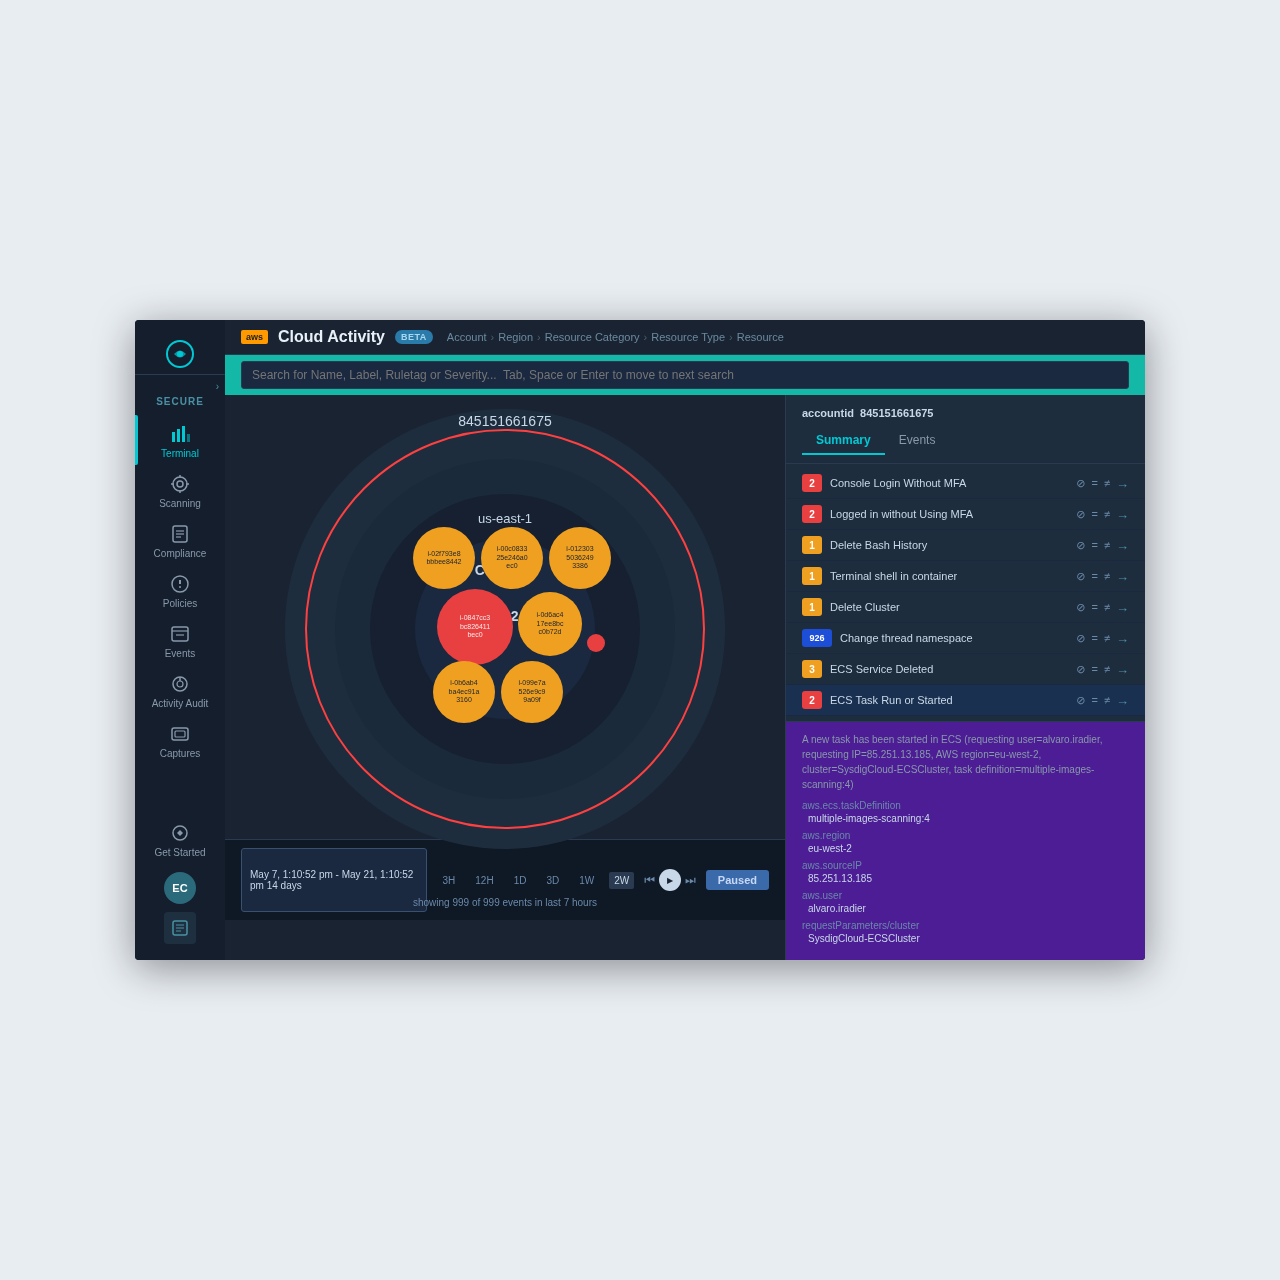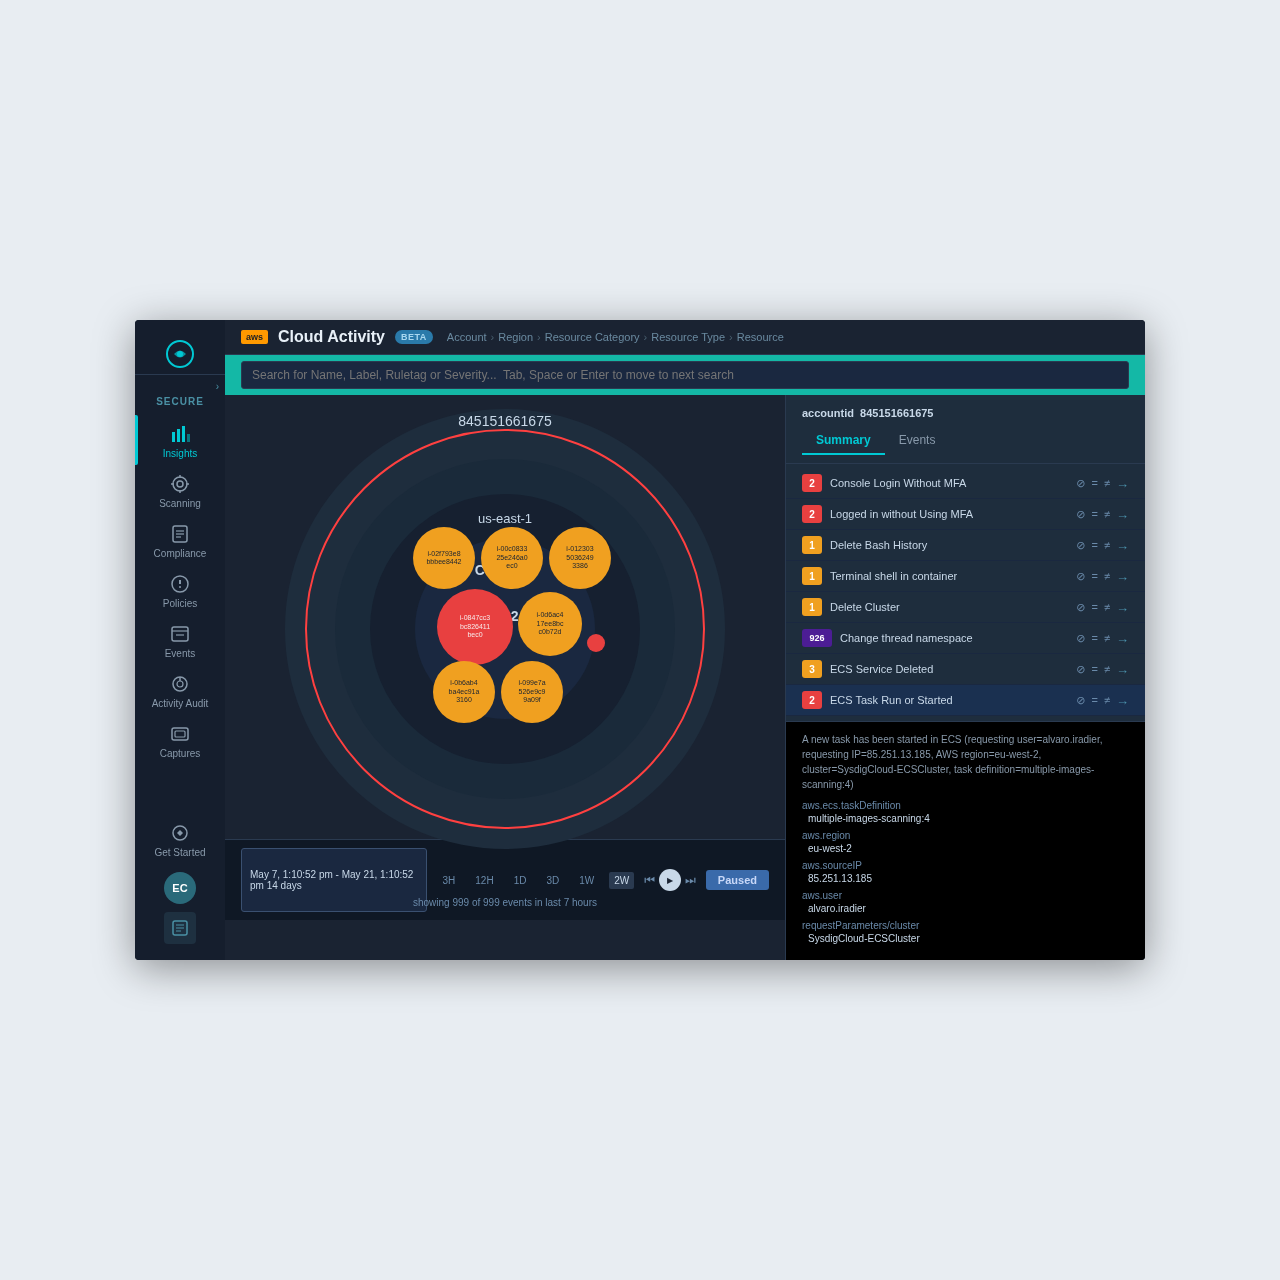--- a/index.html
+++ b/index.html
@@ -500,38 +500,38 @@
       display: flex;
       align-items: center;
       justify-content: center;
       font-size: 10px;
       font-weight: 700;
       color: white;
       flex-shrink: 0;
     }
     .badge-red { background: #e84040; }
     .badge-orange { background: #f0a020; }
-    .badge-yellow { background: #4c1d95; }
+    .badge-yellow { background: #1d4ed8; }
     .event-name {
       flex: 1;
       color: #c8d8e8;
       font-size: 11px;
     }
     .event-actions {
       display: flex;
       gap: 6px;
       align-items: center;
       color: #6a8aaa;
       font-size: 11px;
     }
     .event-actions span { cursor: pointer; }
     .arrow-icon { color: #4a90aa; font-size: 13px; cursor: pointer; }
     
     .event-detail {
-      background: #000000;
+      background: #4c1d95;
       padding: 10px 16px;
       border-top: 1px solid #2a3a50;
       flex-shrink: 0;
       max-height: 280px;
       overflow-y: auto;
     }
     .event-detail::-webkit-scrollbar { width: 4px; }
     .event-detail::-webkit-scrollbar-thumb { background: #2a4060; border-radius: 2px; }
     .detail-description {
       color: #8899aa;
@@ -579,21 +579,21 @@
     <div class="sidebar-item active" style="position:relative;">
       <div style="position:absolute;left:0;top:0;bottom:0;width:3px;background:#00c9d4;border-radius:0 2px 2px 0;"></div>
       <div class="sidebar-item-icon icon-svg">
         <svg width="20" height="20" viewBox="0 0 20 20">
             <rect x="2" y="8" width="3" height="10" fill="currentColor"></rect>
             <rect x="7" y="5" width="3" height="13" fill="currentColor"></rect>
             <rect x="12" y="2" width="3" height="16" fill="currentColor"></rect>
             <rect x="17" y="10" width="3" height="8" fill="currentColor" opacity="0.5"></rect>
           </svg>
       </div>
-      <span class="sidebar-item-label">Insights</span>
+      <span class="sidebar-item-label">Terminal</span>
     </div>
 
     <div class="sidebar-item">
       <div class="sidebar-item-icon icon-svg">
         <svg width="20" height="20" viewBox="0 0 20 20">
             <circle cx="10" cy="10" r="7" fill="none" stroke="currentColor" stroke-width="1.5"></circle>
             <circle cx="10" cy="10" r="3" fill="none" stroke="currentColor" stroke-width="1.5"></circle>
             <line x1="10" y1="1" x2="10" y2="4" stroke="currentColor" stroke-width="1.5"></line>
             <line x1="10" y1="16" x2="10" y2="19" stroke="currentColor" stroke-width="1.5"></line>
             <line x1="1" y1="10" x2="4" y2="10" stroke="currentColor" stroke-width="1.5"></line>

